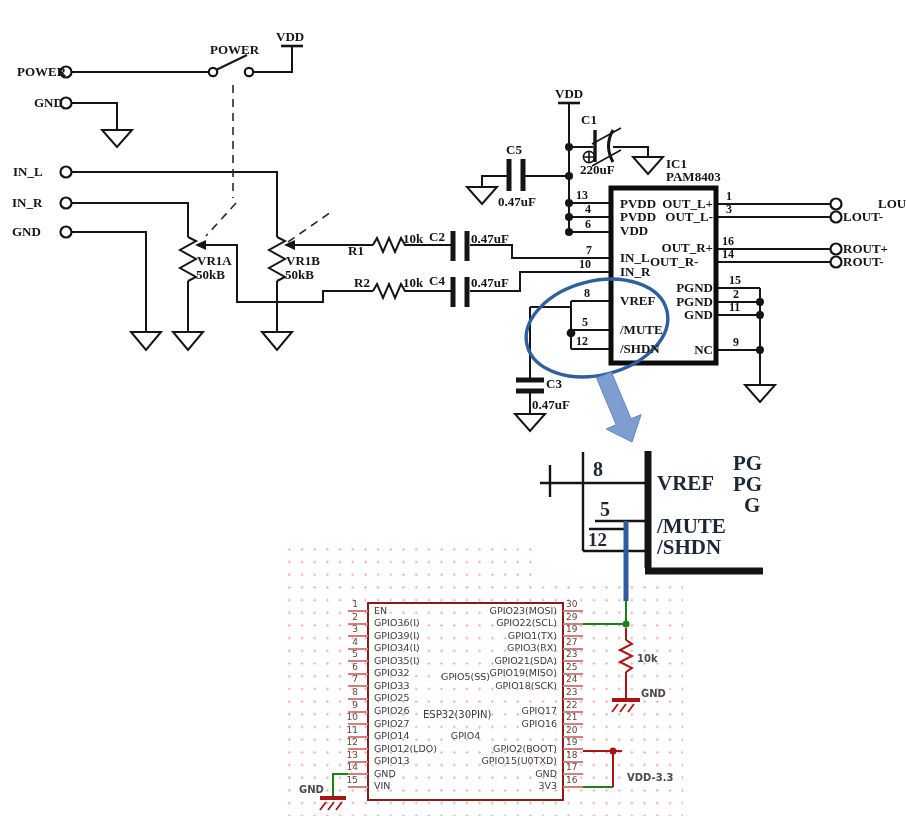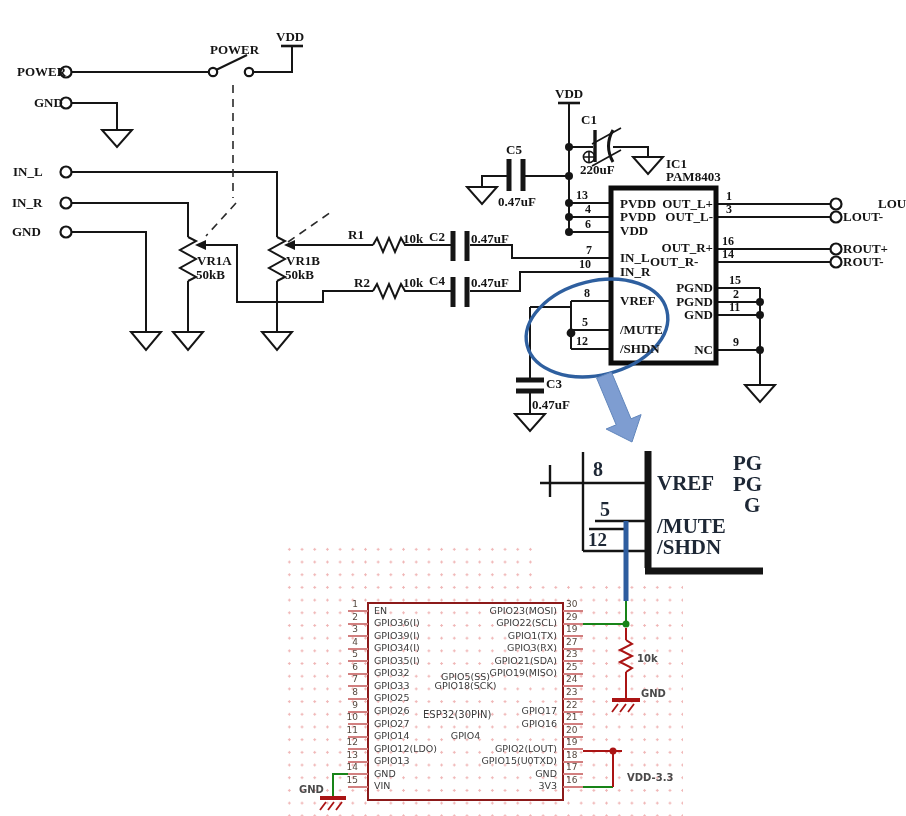--- a/index.html
+++ b/index.html
@@ -192,21 +192,21 @@
   <div class="lbl t" style="left:12px;top:196px">IN_R</div>
   <div class="lbl t" style="left:12px;top:225px">GND</div>
   <div class="lbl t" style="left:210px;top:43px">POWER</div>
   <div class="lbl t" style="left:276px;top:30px">VDD</div>
   <div class="lbl t" style="left:555px;top:87px">VDD</div>
 
   <div class="lbl t" style="left:506px;top:143px">C5</div>
   <div class="lbl t" style="left:498px;top:195px">0.47uF</div>
   <div class="lbl t" style="left:581px;top:113px">C1</div>
   <div class="lbl t" style="left:580px;top:163px">220uF</div>
-  <div class="lbl t" style="left:348px;top:228px">R1</div>
+  <div class="lbl t" style="left:348px;top:244px">R1</div>
   <div class="lbl t" style="left:403px;top:232px">10k</div>
   <div class="lbl t" style="left:429px;top:230px">C2</div>
   <div class="lbl t" style="left:471px;top:232px">0.47uF</div>
   <div class="lbl t" style="left:354px;top:276px">R2</div>
   <div class="lbl t" style="left:403px;top:276px">10k</div>
   <div class="lbl t" style="left:429px;top:274px">C4</div>
   <div class="lbl t" style="left:471px;top:276px">0.47uF</div>
   <div class="lbl t" style="left:197px;top:254px">VR1A</div>
   <div class="lbl t" style="left:196px;top:268px">50kB</div>
   <div class="lbl t" style="left:286px;top:254px">VR1B</div>
@@ -325,36 +325,36 @@
       <div class="lbl espn" style="left:566px;top:637.71px;width:26px">27</div>
       <div class="lbl esp" style="left:374px;top:643.21px;width:183px;text-align:right">GPIO3(RX)</div>
       <div style="position:absolute;left:563px;top:660.28px;width:20px;height:2px;background:#d27f7f"></div>
       <div class="lbl espn" style="left:566px;top:650.28px;width:26px">23</div>
       <div class="lbl esp" style="left:374px;top:655.78px;width:183px;text-align:right">GPIO21(SDA)</div>
       <div style="position:absolute;left:563px;top:672.85px;width:20px;height:2px;background:#d27f7f"></div>
       <div class="lbl espn" style="left:566px;top:662.85px;width:26px">25</div>
       <div class="lbl esp" style="left:374px;top:668.35px;width:183px;text-align:right">GPIO19(MISO)</div>
       <div style="position:absolute;left:563px;top:685.42px;width:20px;height:2px;background:#d27f7f"></div>
       <div class="lbl espn" style="left:566px;top:675.42px;width:26px">24</div>
-      <div class="lbl esp" style="left:374px;top:680.92px;width:183px;text-align:center">GPIO18(SCK)</div>
+      <div class="lbl esp" style="left:374px;top:680.92px;width:183px;text-align:right">GPIO18(SCK)</div>
       <div style="position:absolute;left:563px;top:697.99px;width:20px;height:2px;background:#d27f7f"></div>
       <div class="lbl espn" style="left:566px;top:687.99px;width:26px">23</div>
       <div class="lbl esp" style="left:374px;top:672px;width:183px;text-align:center">GPIO5(SS)</div>
       <div style="position:absolute;left:563px;top:710.56px;width:20px;height:2px;background:#d27f7f"></div>
       <div class="lbl espn" style="left:566px;top:700.56px;width:26px">22</div>
       <div class="lbl esp" style="left:374px;top:706.06px;width:183px;text-align:right">GPIO17</div>
       <div style="position:absolute;left:563px;top:723.13px;width:20px;height:2px;background:#d27f7f"></div>
       <div class="lbl espn" style="left:566px;top:713.13px;width:26px">21</div>
       <div class="lbl esp" style="left:374px;top:718.63px;width:183px;text-align:right">GPIO16</div>
       <div style="position:absolute;left:563px;top:735.7px;width:20px;height:2px;background:#d27f7f"></div>
       <div class="lbl espn" style="left:566px;top:725.7px;width:26px">20</div>
       <div class="lbl esp" style="left:374px;top:731.2px;width:183px;text-align:center">GPIO4</div>
       <div style="position:absolute;left:563px;top:748.27px;width:20px;height:2px;background:#d27f7f"></div>
       <div class="lbl espn" style="left:566px;top:738.27px;width:26px">19</div>
-      <div class="lbl esp" style="left:374px;top:743.77px;width:183px;text-align:right">GPIO2(LOUT)</div>
+      <div class="lbl esp" style="left:374px;top:743.77px;width:183px;text-align:right">GPIO2(BOOT)</div>
       <div style="position:absolute;left:563px;top:760.84px;width:20px;height:2px;background:#d27f7f"></div>
       <div class="lbl espn" style="left:566px;top:750.84px;width:26px">18</div>
       <div class="lbl esp" style="left:374px;top:756.34px;width:183px;text-align:right">GPIO15(U0TXD)</div>
       <div style="position:absolute;left:563px;top:773.41px;width:20px;height:2px;background:#d27f7f"></div>
       <div class="lbl espn" style="left:566px;top:763.41px;width:26px">17</div>
       <div class="lbl esp" style="left:374px;top:768.91px;width:183px;text-align:right">GND</div>
       <div style="position:absolute;left:563px;top:785.98px;width:20px;height:2px;background:#d27f7f"></div>
       <div class="lbl espn" style="left:566px;top:775.98px;width:26px">16</div>
       <div class="lbl esp" style="left:374px;top:781.48px;width:183px;text-align:right">3V3</div>
     </div>

